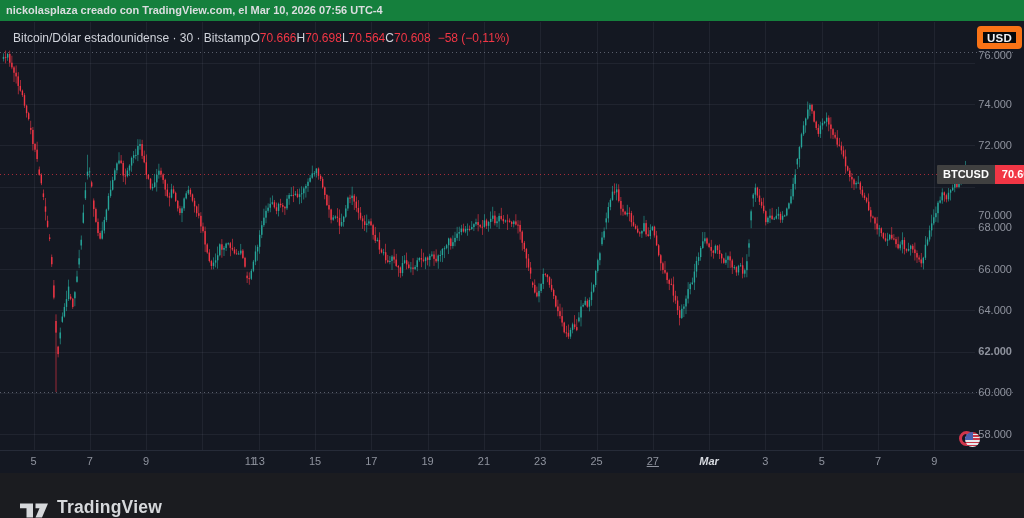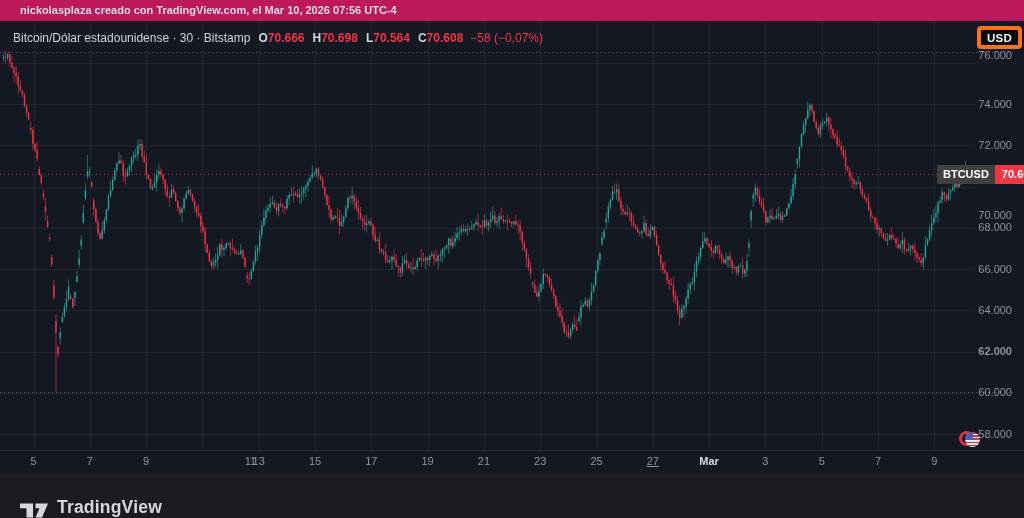--- a/index.html
+++ b/index.html
@@ -1,31 +1,31 @@
 <!DOCTYPE html>
 <html><head>
 <meta charset="utf-8">
 <style>
   html,body{margin:0;padding:0;background:#141822;}
   #root{position:relative;width:1024px;height:518px;overflow:hidden;background:#141822;
         font-family:"Liberation Sans",sans-serif;}
   
-  .top-strip{position:absolute;top:0;left:0;width:100%;height:21px;background:#be185d;
-             color:#dcdde0;font-size:11px;font-weight:700;line-height:21px;padding-left:20px;
+  .top-strip{position:absolute;top:0;left:0;width:100%;height:21px;background:#15803d;
+             color:#dcdde0;font-size:11px;font-weight:700;line-height:21px;padding-left:6px;
              box-sizing:border-box;z-index:5;white-space:nowrap;}
   
   #plot{position:absolute;top:0;left:0;z-index:1;}
   
   .legend{position:absolute;top:31px;left:13px;z-index:4;font-size:12px;color:#d1d4dc;white-space:nowrap;}
   .legend .v{color:#f23645;}
-  .legend .grp{margin-left:8px;font-weight:bold;}
+  .legend .grp{}
   .legend .chg{margin-left:7px;color:#f23645;}
   
   .usd-btn{position:absolute;top:26px;left:977px;width:45px;height:23px;background:#07080a;
-           border:4px solid #f97316;border-radius:4px;color:#eef0f3;font-size:11.5px;font-weight:700;
+           border:6px solid #f97316;border-radius:4px;color:#eef0f3;font-size:11.5px;font-weight:700;
            font-family:inherit;letter-spacing:.3px;z-index:6;padding:0;cursor:pointer;}
   
   .price-tag{position:absolute;left:937px;display:flex;height:19px;z-index:6;font-size:11px;
              font-weight:700;color:#ffffff;line-height:19px;white-space:nowrap;}
   .price-tag .sym{background:#404040;padding:0 6px;border-radius:1px 0 0 1px;}
   .price-tag .val{background:#f23645;padding:0 7px;border-radius:0 1px 1px 0;}
   
   #price-axis{position:absolute;top:21px;right:0;width:50px;height:452px;z-index:3;}
   .plabel{position:absolute;right:12px;font-size:11px;color:#8f939e;white-space:nowrap;}
   #time-axis{position:absolute;left:0;top:450px;width:975px;height:24px;z-index:3;}
@@ -1007,21 +1007,21 @@
         <rect x="967.1000000000072" y="170.41504139430347" width="0.6" height="6.289722449126089" fill="#f23645"></rect>
         <rect x="966.7000000000071" y="171.28706995112384" width="1.4" height="1" fill="#f23645"></rect>
       </g>
   </svg>
 
   <div class="top-strip">
     <span>nickolasplaza creado con TradingView.com, el Mar 10, 2026 07:56 UTC-4</span>
   </div>
 
   <div class="legend">
-    <span>Bitcoin/Dólar estadounidense · 30 · Bitstamp</span><span class="grp"><span>O</span><span class="v">70.666</span></span><span class="grp"><span>H</span><span class="v">70.698</span></span><span class="grp"><span>L</span><span class="v">70.564</span></span><span class="grp"><span>C</span><span class="v">70.608</span></span><span class="chg">−58 (−0,07%)</span>
+    <span>Bitcoin/Dólar estadounidense · 30 · Bitstamp</span><span class="grp"><span>O</span><span class="v">70.666</span></span><span class="grp"><span>H</span><span class="v">70.698</span></span><span class="grp"><span>L</span><span class="v">70.564</span></span><span class="grp"><span>C</span><span class="v">70.608</span></span><span class="chg">−58 (−0,11%)</span>
   </div>
 
   <button class="usd-btn">USD</button>
 
   <div class="price-tag" id="price-tag" style="top: 164.665px;">
     <span class="sym">BTCUSD</span>
       <span class="val">70.608</span>
   </div>
 
   <div id="price-axis">
@@ -1042,21 +1042,21 @@
       <div class="tlabel" style="left: 146.1px;">9</div>
       <div class="tlabel" style="left: 202.4px; margin-left: 48px;">11</div>
       <div class="tlabel" style="left: 258.7px;">13</div>
       <div class="tlabel" style="left: 315px;">15</div>
       <div class="tlabel" style="left: 371.3px;">17</div>
       <div class="tlabel" style="left: 427.6px;">19</div>
       <div class="tlabel" style="left: 483.9px;">21</div>
       <div class="tlabel" style="left: 540.2px;">23</div>
       <div class="tlabel" style="left: 596.5px;">25</div>
       <div class="tlabel" style="left: 652.8px; text-decoration: underline;">27</div>
-      <div class="tlabel strong" style="left: 709.1px;">Mar</div>
+      <div class="tlabel strong" style="left: 709.1px; font-style: italic;">Mar</div>
       <div class="tlabel" style="left: 765.4px;">3</div>
       <div class="tlabel" style="left: 821.7px;">5</div>
       <div class="tlabel" style="left: 878px;">7</div>
       <div class="tlabel" style="left: 934.3px;">9</div>
     </div>
 
   <div class="pair-icon">
     <span class="coin-back"></span>
     <span class="coin-front"></span>
   </div>

